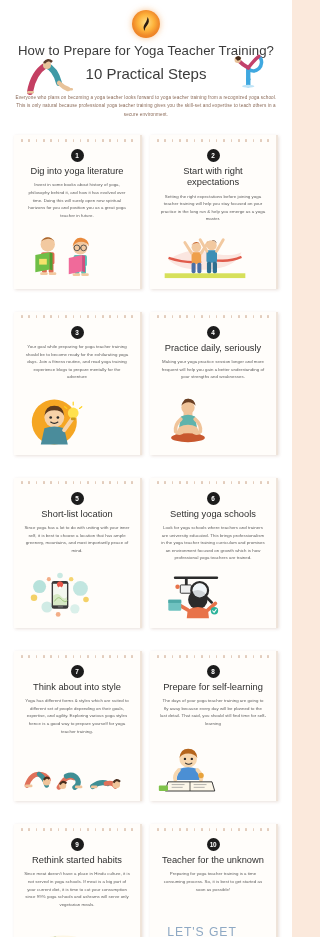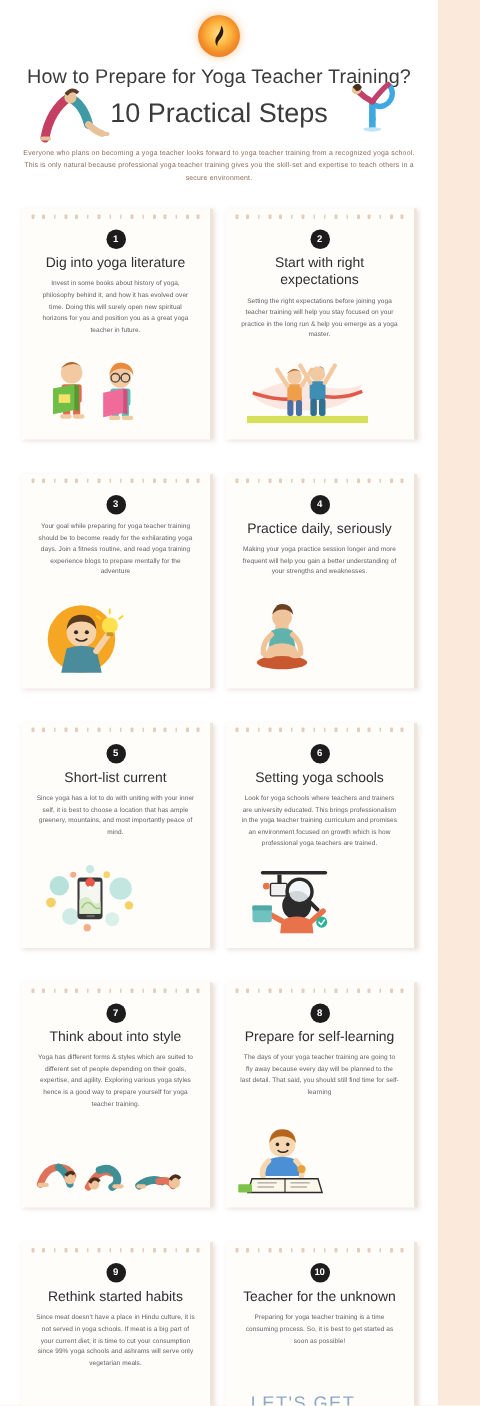--- a/index.html
+++ b/index.html
@@ -45,21 +45,21 @@
   }
   .title-main {
     font-size: 13.2px;
     color: #3b3b3b;
     letter-spacing: .1px;
     line-height: 1.35;
     padding: 0 6px;
     font-weight: 400;
   }
   .title-sub {
-    font-size: 18px;
+    font-size: 15px;
     color: #3b3b3b;
     margin-top: 5px;
     font-weight: 400;
   }
   .pose-left, .pose-right {
     position: absolute;
     width: 52px; height: 44px;
   }
   .pose-left { left: 24px; top: 52px; }
   .pose-right { right: 16px; top: 44px; }
@@ -389,21 +389,21 @@
           <i></i>
           <i></i>
           <i></i>
           <i></i>
           <i></i>
           <i></i>
           <i></i>
           <i></i>
       </div>
       <div class="badge">5</div>
-      <div class="card-title">Short-list current</div>
+      <div class="card-title">Short-list location</div>
       <div class="card-body">Since  yoga has a lot to do with uniting with your inner self, it is best to  choose a location that has ample greenery, mountains, and most  importantly peace of mind.</div>
       <div class="illo">
         <svg viewBox="0 0 84 56" width="78" height="52">
           <circle cx="20" cy="20" r="7" fill="#9fd8d0" opacity=".75"></circle>
           <circle cx="64" cy="22" r="8" fill="#a8dcd4" opacity=".7"></circle>
           <circle cx="28" cy="42" r="6" fill="#bce3dc" opacity=".7"></circle>
           <circle cx="58" cy="44" r="5" fill="#cbe9e3" opacity=".7"></circle>
           <circle cx="14" cy="32" r="3.5" fill="#f2c94c" opacity=".85"></circle>
           <circle cx="70" cy="34" r="3" fill="#f2c94c" opacity=".85"></circle>
           <circle cx="42" cy="8" r="3" fill="#bce3dc" opacity=".8"></circle>

